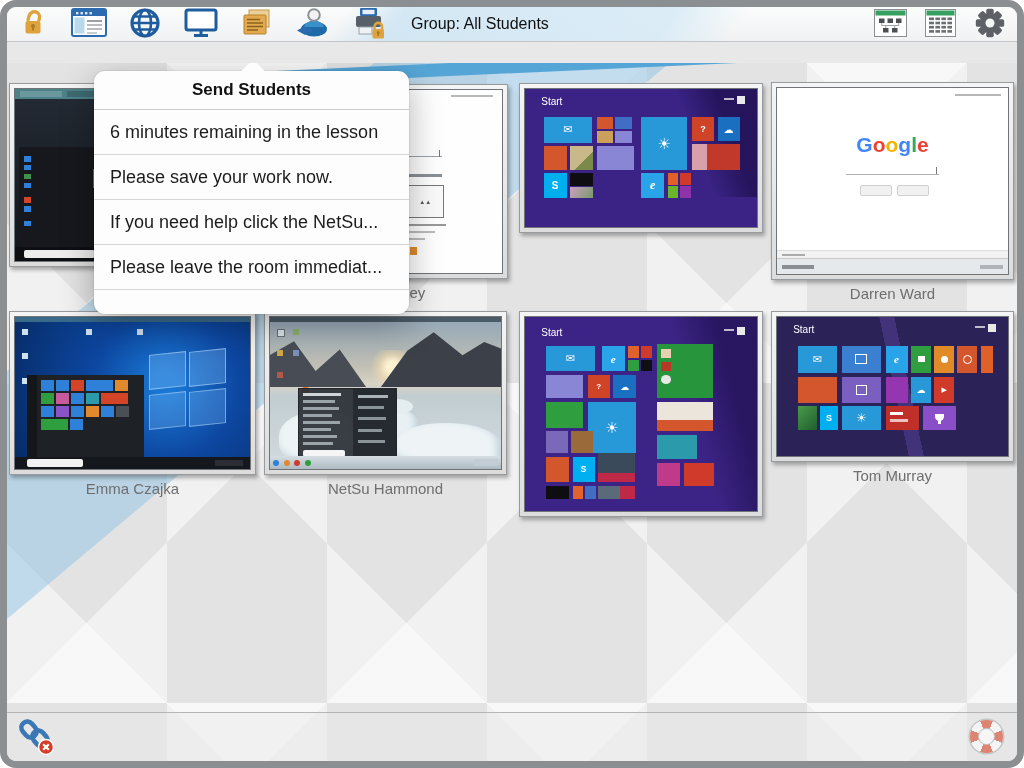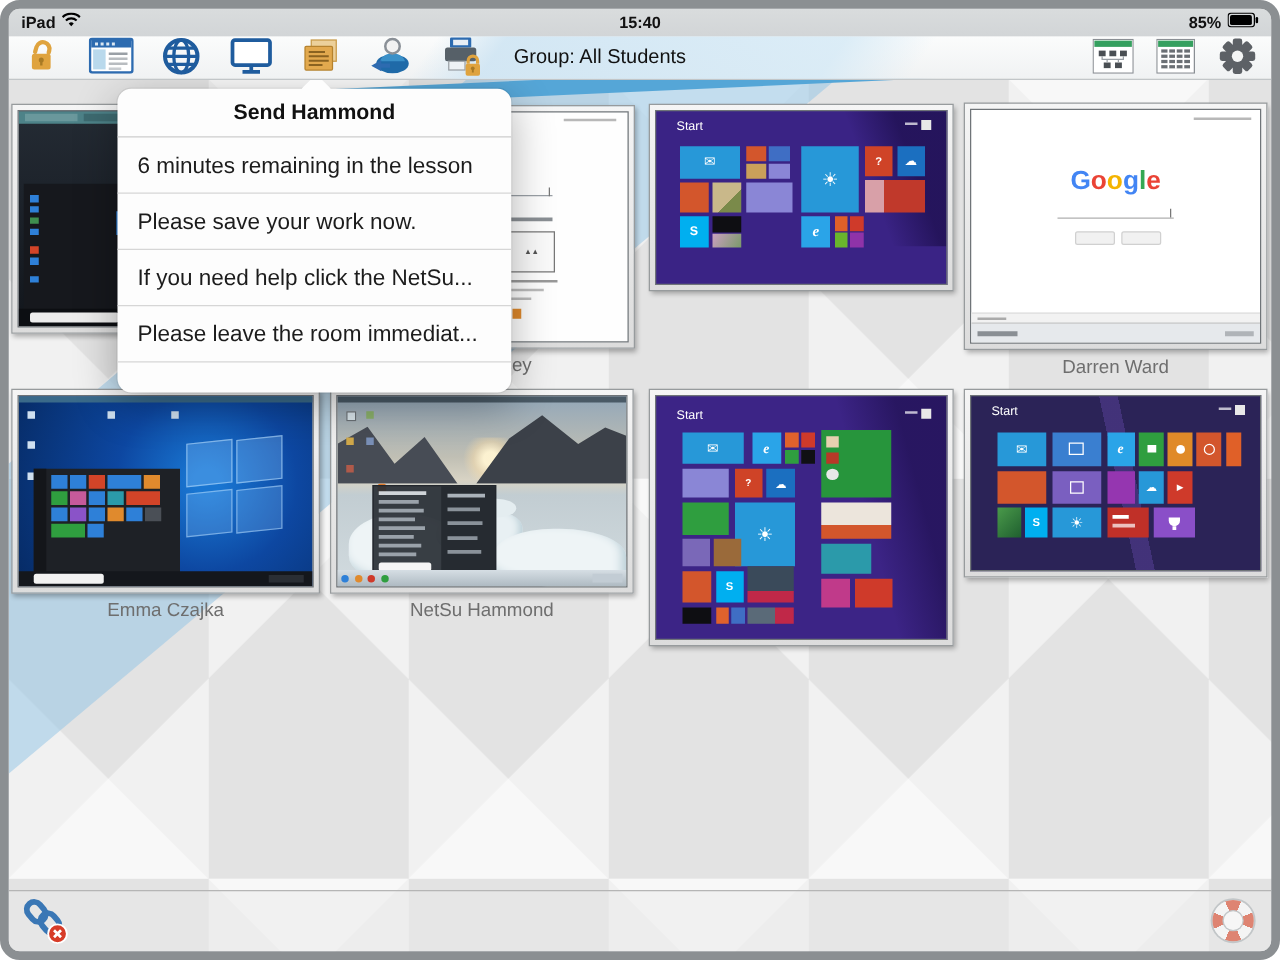--- a/index.html
+++ b/index.html
@@ -54,39 +54,20 @@
   .serif-e{font-family:"Liberation Serif",serif;font-style:italic;font-weight:bold;}
   .trophy{width:9px;height:7px;background:#fff;border-radius:0 0 7px 7px;position:relative;}
   .trophy::after{content:"";position:absolute;left:3px;top:7px;width:3px;height:3px;background:#fff;}
   .wbox{border:1px solid #fff;background:transparent;}
 </style>
 </head>
 <body>
 
 <div class="device">
 
-  <div class="statusbar">
-    <div class="sb-left">
-      <span>iPad</span>
-      <span><svg width="16" height="12" viewBox="0 0 16 12">
-            <path d="M8 11 L10 8.7 A3.2 3.2 0 0 0 6 8.7 Z" fill="#000"></path>
-            <path d="M3.7 6.4 A6.4 6.4 0 0 1 12.3 6.4" stroke="#000" stroke-width="1.7" fill="none"></path>
-            <path d="M1.1 3.7 A10 10 0 0 1 14.9 3.7" stroke="#000" stroke-width="1.7" fill="none"></path>
-          </svg></span>
-    </div>
-    <div class="sb-center">15:40</div>
-    <div class="sb-right">
-      <span>85%</span>
-      <span><svg width="25" height="12" viewBox="0 0 25 12">
-            <rect x="0.5" y="0.5" width="21" height="11" rx="2.5" stroke="#000" fill="none"></rect>
-            <rect x="2" y="2" width="17.5" height="8" rx="1.5" fill="#000"></rect>
-            <rect x="22.5" y="3.5" width="2" height="5" rx="1" fill="#000"></rect>
-          </svg></span>
-    </div>
-  </div>
 
   <div class="toolbar">
     <div class="tb-tint"></div>
     <button class="tbtn" style="left:5px">
       <span><svg width="30" height="30" viewBox="0 0 30 30">
             <path d="M10 13 v-4 a5.3 5.3 0 0 1 10.6 0 v1.6" fill="none" stroke="#dfa33e" stroke-width="3.4" stroke-linecap="round" transform="rotate(16 15 9)"></path>
             <rect x="6.5" y="13" width="15" height="12.5" rx="2" fill="#dfa33e"></rect>
             <circle cx="14" cy="18" r="2" fill="#a87a24"></circle>
             <rect x="13.1" y="18" width="1.9" height="4.4" fill="#a87a24"></rect>
           </svg></span>
@@ -490,25 +471,26 @@
             <div class="t" style="left:47%;top:64%;width:14.5%;height:17%;background:#c03028">
               <div class="t" style="left:12%;top:25%;width:40%;height:3px;background:#fff"></div>
               <div class="t" style="left:12%;top:55%;width:55%;height:3px;background:rgba(255,255,255,.7)"></div>
             </div>
             <div class="t g" style="left:63%;top:64%;width:14.5%;height:17%;background:#8a4fc8">
                 <span class="trophy"></span>
               </div>
           </div>
         </div>
       </div>
+      <div class="thumb-label">Tom Murray</div>
     </div>
 
     <div class="popover">
       <div class="pop-arrow"></div>
-      <div class="pop-title">Send Hammond</div>
+      <div class="pop-title">Send Students</div>
       <div class="pop-item">6 minutes remaining in the lesson</div>
       <div class="pop-item">Please save your work now.</div>
       <div class="pop-item">If you need help click the NetSu...</div>
       <div class="pop-item">Please leave the room immediat...</div>
     </div>
 
     <div class="footer">
       <span class="link-icon">
         <svg width="40" height="38" viewBox="0 0 40 38">
           <g fill="none" stroke="#3a77b5" stroke-width="4.6">

